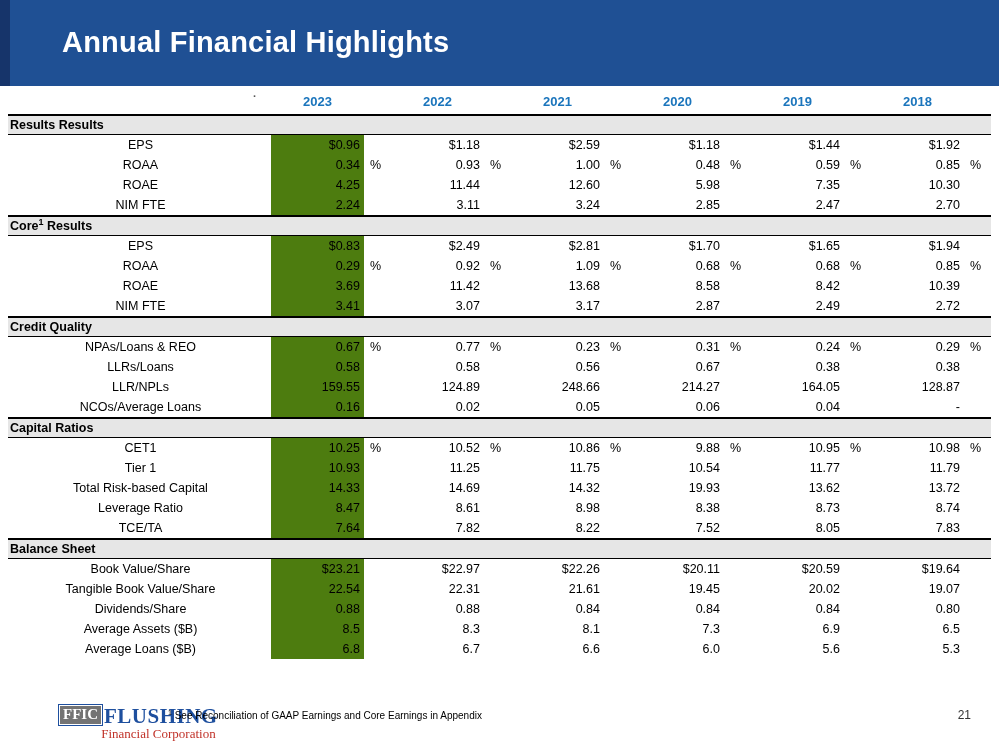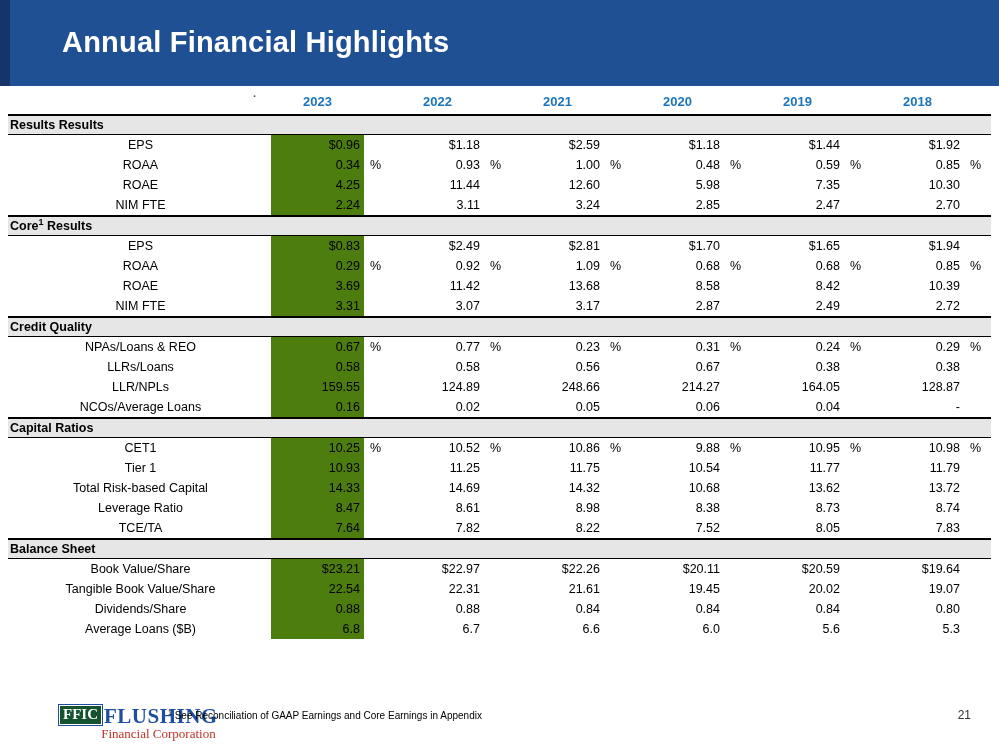--- a/index.html
+++ b/index.html
@@ -35,21 +35,21 @@
   }
   tr.section-row sup{font-size:9px;line-height:0;}
   tr.data-row td{height:20px;}
   td.lbl{text-align:center;padding-left:2px;}
   td.val{text-align:right;padding-right:4px;}
   td.pct{text-align:left;padding-left:6px;}
   td.hl{background:#4d7c0f;}
   
   .logo{position:absolute;left:58px;top:704px;height:32px;}
   .logo .ffic{
-    display:inline-block;background:#14532d;color:#fff;
+    display:inline-block;background:#737373;color:#fff;
     font-family:"Liberation Serif", serif;font-weight:bold;font-size:15px;
     padding:1px 4px 2px 4px;box-shadow:inset 0 0 0 1px #ffffff;
     border:1px solid #1E4F9E;vertical-align:top;
   }
   .logo .fname{
     display:inline-block;color:#1E4F9E;font-family:"Liberation Serif", serif;
     font-weight:bold;font-size:21px;letter-spacing:0.5px;vertical-align:top;margin-left:1px;
   }
   .logo .fsub{
     display:block;color:#C03128;font-family:"Liberation Serif", serif;
@@ -212,21 +212,21 @@
           <td class="pct"></td>
           <td class="val">8.58</td>
           <td class="pct"></td>
           <td class="val">8.42</td>
           <td class="pct"></td>
           <td class="val">10.39</td>
           <td class="pct"></td>
         </tr>
         <tr class="data-row">
           <td class="lbl">NIM FTE</td>
-          <td class="val hl">3.31</td>
+          <td class="val hl">3.41</td>
           <td class="pct"></td>
           <td class="val">3.07</td>
           <td class="pct"></td>
           <td class="val">3.17</td>
           <td class="pct"></td>
           <td class="val">2.87</td>
           <td class="pct"></td>
           <td class="val">2.49</td>
           <td class="pct"></td>
           <td class="val">2.72</td>
@@ -329,21 +329,21 @@
           <td class="pct"></td>
         </tr>
         <tr class="data-row">
           <td class="lbl">Total Risk-based Capital</td>
           <td class="val hl">14.33</td>
           <td class="pct"></td>
           <td class="val">14.69</td>
           <td class="pct"></td>
           <td class="val">14.32</td>
           <td class="pct"></td>
-          <td class="val">10.68</td>
+          <td class="val">19.93</td>
           <td class="pct"></td>
           <td class="val">13.62</td>
           <td class="pct"></td>
           <td class="val">13.72</td>
           <td class="pct"></td>
         </tr>
         <tr class="data-row">
           <td class="lbl">Leverage Ratio</td>
           <td class="val hl">8.47</td>
           <td class="pct"></td>
@@ -412,20 +412,35 @@
           <td class="pct"></td>
           <td class="val">0.88</td>
           <td class="pct"></td>
           <td class="val">0.84</td>
           <td class="pct"></td>
           <td class="val">0.84</td>
           <td class="pct"></td>
           <td class="val">0.84</td>
           <td class="pct"></td>
           <td class="val">0.80</td>
+          <td class="pct"></td>
+        </tr>
+        <tr class="data-row">
+          <td class="lbl">Average Assets ($B)</td>
+          <td class="val hl">8.5</td>
+          <td class="pct"></td>
+          <td class="val">8.3</td>
+          <td class="pct"></td>
+          <td class="val">8.1</td>
+          <td class="pct"></td>
+          <td class="val">7.3</td>
+          <td class="pct"></td>
+          <td class="val">6.9</td>
+          <td class="pct"></td>
+          <td class="val">6.5</td>
           <td class="pct"></td>
         </tr>
         <tr class="data-row">
           <td class="lbl">Average Loans ($B)</td>
           <td class="val hl">6.8</td>
           <td class="pct"></td>
           <td class="val">6.7</td>
           <td class="pct"></td>
           <td class="val">6.6</td>
           <td class="pct"></td>

